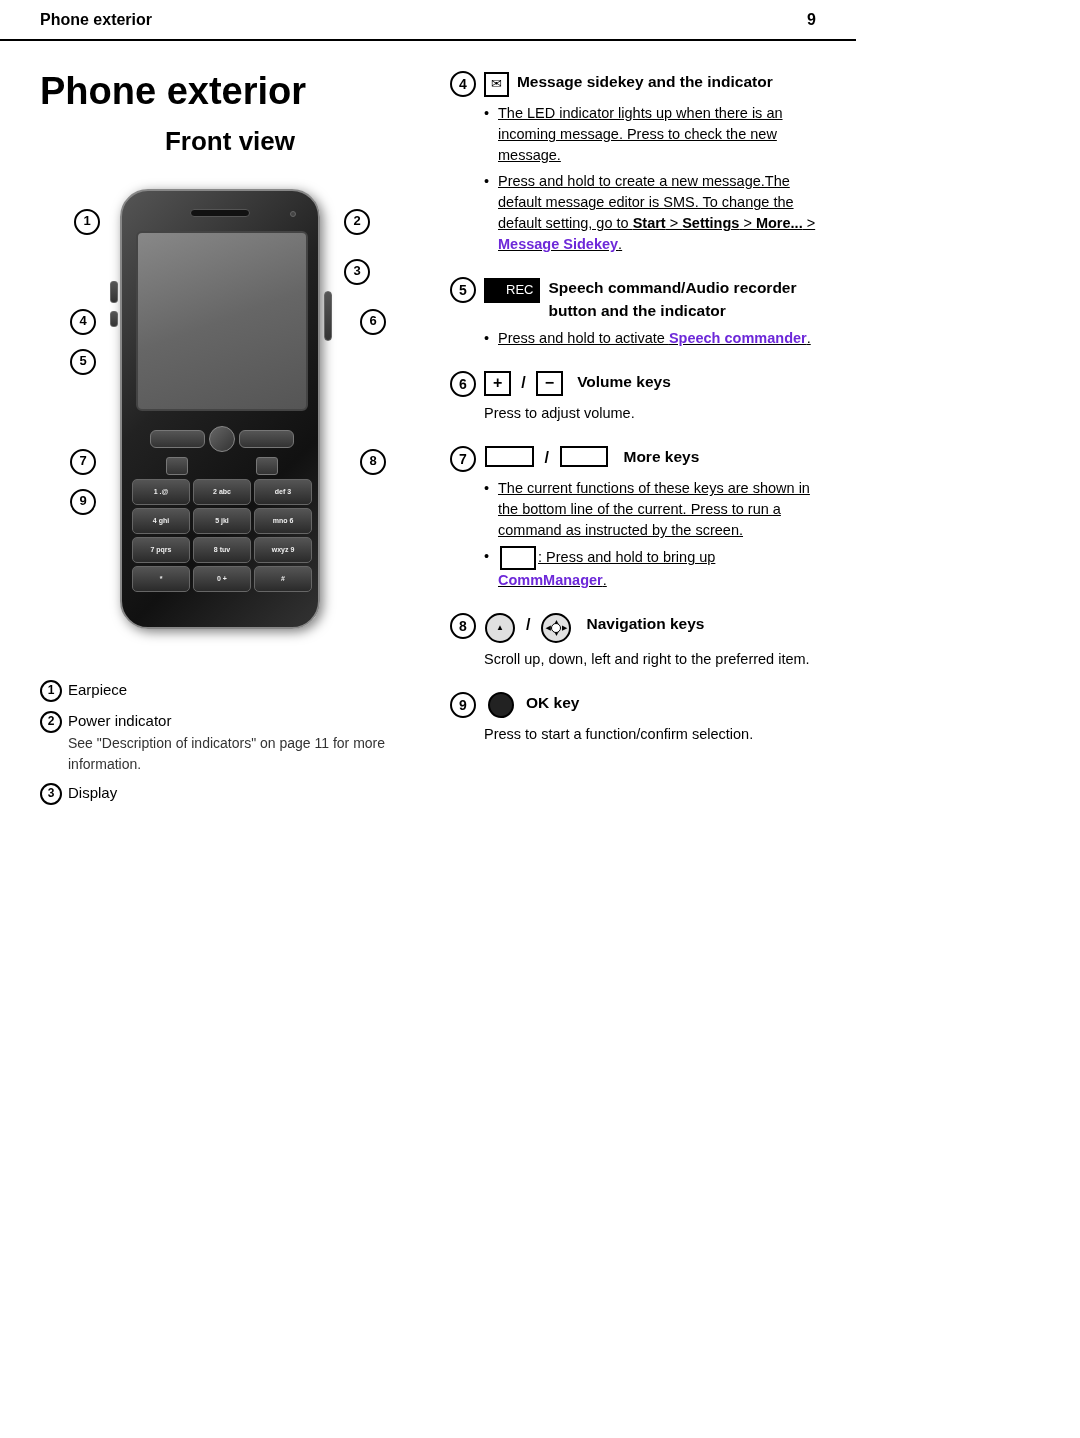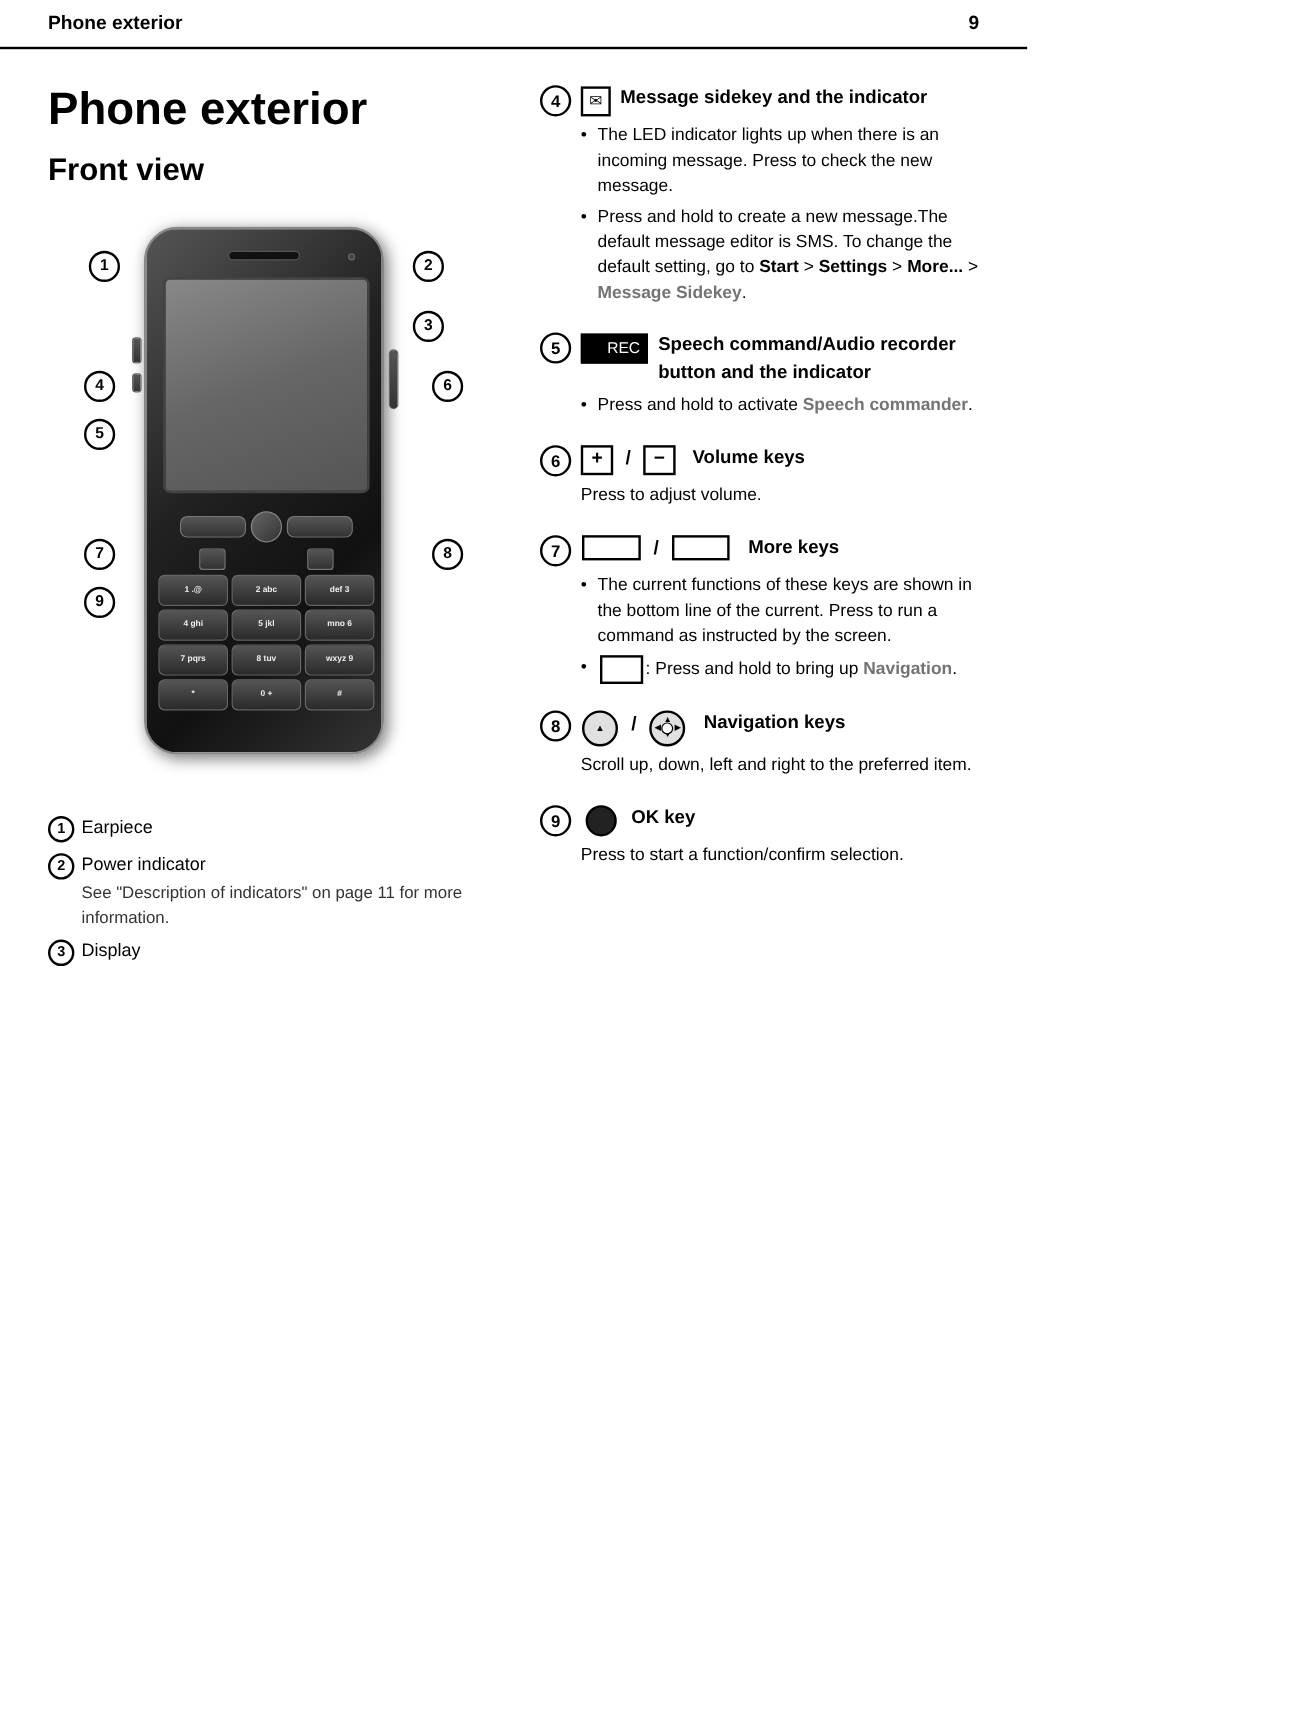--- a/index.html
+++ b/index.html
@@ -48,20 +48,21 @@
     .page-title {
       font-size: 38px;
       font-weight: bold;
       margin-bottom: 10px;
       line-height: 1.1;
     }
     .section-title {
       font-size: 26px;
       font-weight: bold;
       margin-bottom: 18px;
+      text-align: center;
     }
     
     .phone-diagram {
       position: relative;
       width: 320px;
       height: 480px;
       margin: 0 auto 20px auto;
     }
     .phone-body {
       position: absolute;
@@ -290,34 +291,35 @@
     .feature-title {
       font-weight: bold;
       font-size: 15.5px;
     }
     .feature-body {
       margin-left: 34px;
     }
     .bullet-list {
       list-style: none;
       padding: 0;
+      text-decoration: underline;
     }
     .bullet-list li {
       padding-left: 14px;
       position: relative;
       margin-bottom: 5px;
     }
     .bullet-list li::before {
       content: '•';
       position: absolute;
       left: 0;
       top: 0;
     }
     .highlight-orange {
-      color: #737373;
+      color: #6d28d9;
       font-weight: bold;
     }
     .plain-text {
       margin-bottom: 6px;
     }
     .icon-inline {
       display: inline-block;
       border: 2px solid #000;
       padding: 1px 6px;
       font-size: 12px;
@@ -510,21 +512,21 @@
         <div class="feature-header">
           <div class="feature-num-circle">7</div>
           <span class="soft-key-icon">&nbsp;&nbsp;&nbsp;&nbsp;&nbsp;</span>
           <span style="font-size:16px; font-weight:bold; margin: 0 2px;">/</span>
           <span class="soft-key-icon">&nbsp;&nbsp;&nbsp;&nbsp;&nbsp;</span>
           <span class="feature-title" style="margin-left:6px;">More keys</span>
         </div>
         <div class="feature-body">
           <ul class="bullet-list">
             <li>The current functions of these keys are shown in the bottom line of the current. Press to run a command as instructed by the screen.</li>
-            <li><span class="icon-inline">&nbsp;&nbsp;&nbsp;&nbsp;&nbsp;&nbsp;</span>: Press and hold to bring up <span class="highlight-orange">Navigation</span>.</li>
+            <li><span class="icon-inline">&nbsp;&nbsp;&nbsp;&nbsp;&nbsp;&nbsp;</span>: Press and hold to bring up <span class="highlight-orange">CommManager</span>.</li>
           </ul>
         </div>
       </div>
 
       <div class="feature-block">
         <div class="feature-header">
           <div class="feature-num-circle">8</div>
 
           <span style="position:relative;display:inline-block;width:30px;height:30px;border-radius:50%;border:2px solid #000;vertical-align:middle;background:#e0e0e0;margin:0 1px;">
             <span style="position:absolute;top:50%;left:50%;transform:translate(-50%,-50%);font-size:8px;">▲</span>

